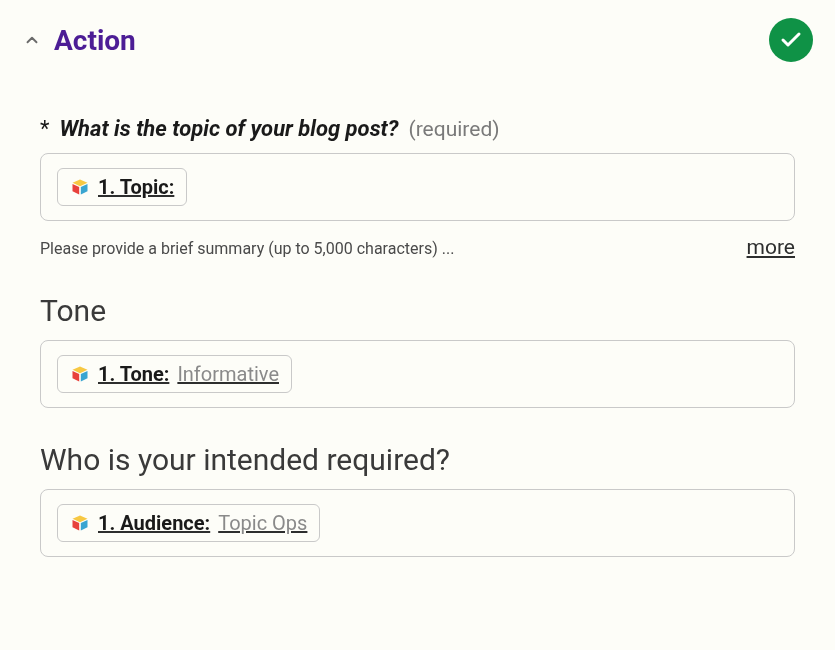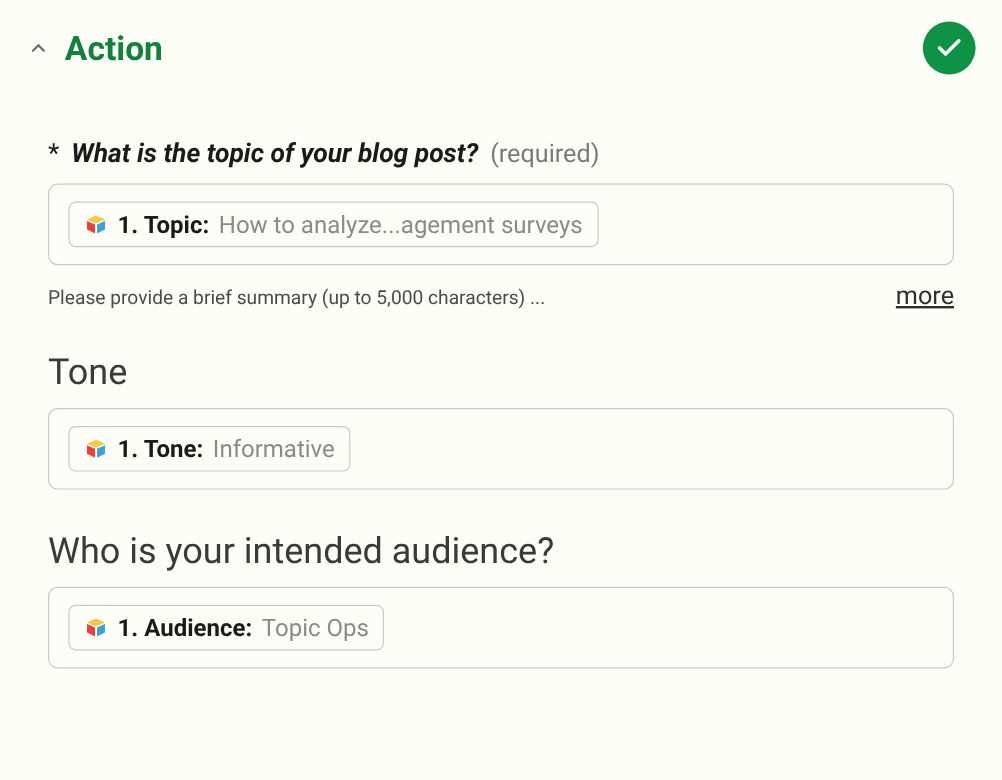--- a/index.html
+++ b/index.html
@@ -31,21 +31,21 @@
       height: 20px;
       display: flex;
       align-items: center;
       justify-content: center;
       color: #6b6b6b;
       cursor: pointer;
     }
     .header-title {
       font-size: 28px;
       font-weight: 700;
-      color: #15803d;
+      color: #4c1d95;
     }
     .status-circle {
       width: 44px;
       height: 44px;
       border-radius: 50%;
       background: #0f9246;
       display: flex;
       align-items: center;
       justify-content: center;
     }
@@ -76,20 +76,21 @@
       color: #7a7a7a;
       font-weight: 400;
       margin-top: 15px;
     }
     .field-box {
       border: 1px solid #c9c9c9;
       border-radius: 8px;
       padding: 14px 16px;
       background: #fdfdf8;
       display: flex;
+      text-decoration: underline;
     }
     .chip {
       display: inline-flex;
       align-items: center;
       gap: 8px;
       border: 1px solid #c9c9c9;
       border-radius: 6px;
       padding: 6px 12px;
       background: #fdfdf8;
       font-size: 20px;
@@ -167,21 +168,20 @@
   <div class="field-box">
     <span class="chip">
       <span class="chip-icon">
         <svg width="20" height="20" viewBox="0 0 24 24">
           <polygon points="3,7 12,3 21,7 12,11" fill="#f7c843"></polygon>
           <polygon points="3,8.5 11,12 11,21 3,17" fill="#e8413c"></polygon>
           <polygon points="13,12 21,8.5 21,17 13,21" fill="#3aa5d1"></polygon>
         </svg>
       </span>
       <span class="chip-label">1. Topic:</span>
-      <span class="chip-value">How to analyze...agement surveys</span>
     </span>
   </div>
   <div class="helper-row">
     <span class="helper-text">Please provide a brief summary (up to 5,000 characters) ...</span>
     <span class="more-link">more</span>
   </div>
 </div>
 
 <div class="form-group">
   <div class="label-simple">Tone</div>
@@ -194,21 +194,21 @@
           <polygon points="13,12 21,8.5 21,17 13,21" fill="#3aa5d1"></polygon>
         </svg>
       </span>
       <span class="chip-label">1. Tone:</span>
       <span class="chip-value">Informative</span>
     </span>
   </div>
 </div>
 
 <div class="form-group">
-  <div class="label-simple">Who is your intended audience?</div>
+  <div class="label-simple">Who is your intended required?</div>
   <div class="field-box">
     <span class="chip">
       <span class="chip-icon">
         <svg width="20" height="20" viewBox="0 0 24 24">
           <polygon points="3,7 12,3 21,7 12,11" fill="#f7c843"></polygon>
           <polygon points="3,8.5 11,12 11,21 3,17" fill="#e8413c"></polygon>
           <polygon points="13,12 21,8.5 21,17 13,21" fill="#3aa5d1"></polygon>
         </svg>
       </span>
       <span class="chip-label">1. Audience:</span>

